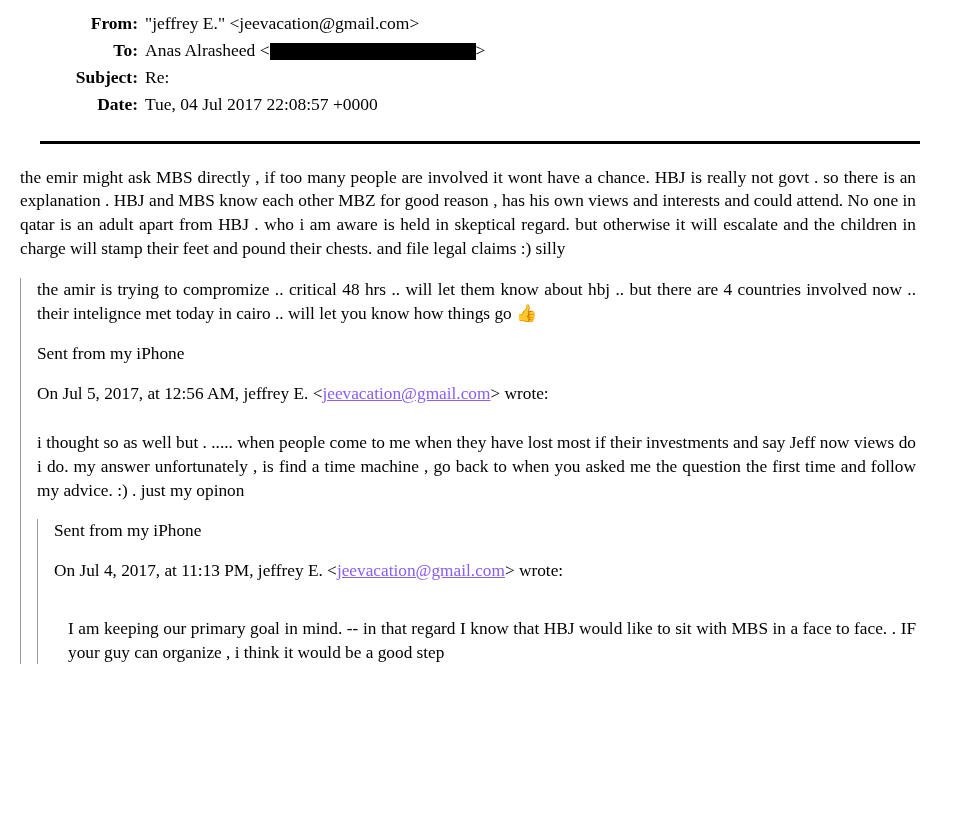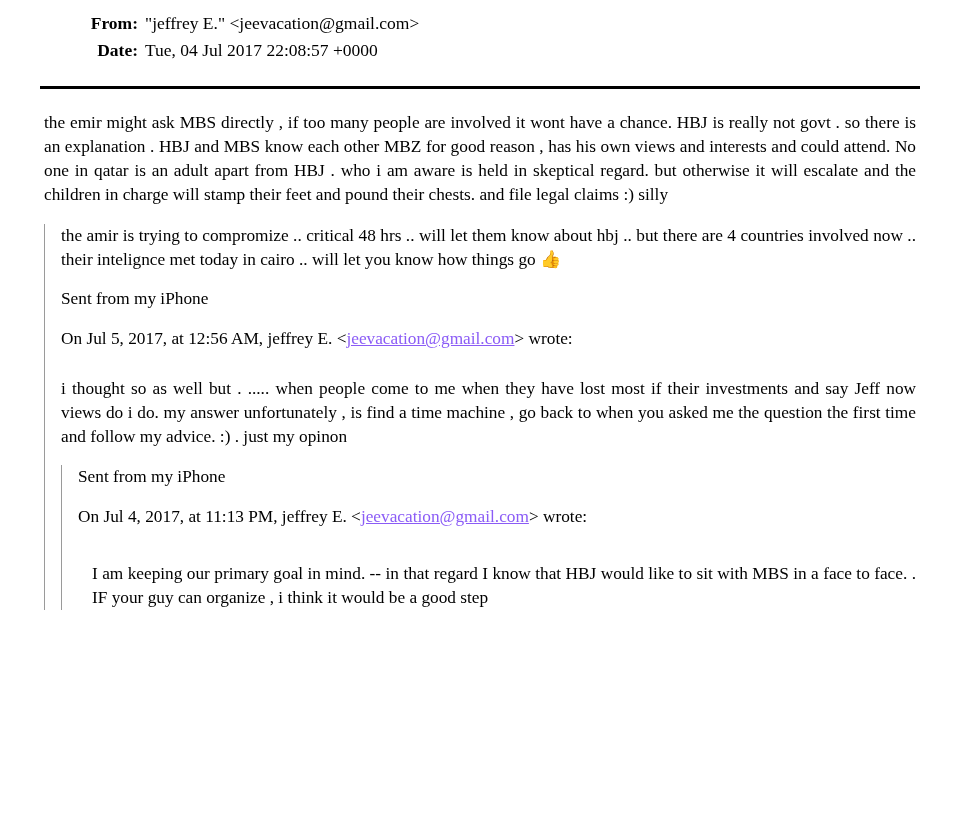--- a/index.html
+++ b/index.html
@@ -55,21 +55,21 @@
   .redact.r-q1 { width: 200px; }
   .redact.r-q2 { width: 206px; }
 
   .rule {
     margin: 22px 40px 0 40px;
     border-top: 3px solid #000000;
   }
 
   
   .body-wrap {
-    padding: 22px 44px 0 44px;
+    padding: 22px 44px 0 20px;
     font-size: 17.3px;
     line-height: 1.38;
   }
   p.para {
     margin: 0 0 17px 0;
     text-align: justify;
   }
   p.last { margin-bottom: 0; }
 
   .quote {
@@ -98,21 +98,31 @@
 
 <div class="page">
 
   <div class="headers">
 
     <div class="hdr-row">
       <div class="hdr-label">From:</div>
       <div class="hdr-value">"jeffrey E." &lt;jeevacation@gmail.com&gt;</div>
     </div>
 
+    <div class="hdr-row">
+      <div class="hdr-label">To:</div>
+      <div class="hdr-value">
+        <span>Anas Alrasheed &lt;</span><span class="redact r-to"></span><span>&gt;</span>
+      </div>
+    </div>
 
+    <div class="hdr-row">
+      <div class="hdr-label">Subject:</div>
+      <div class="hdr-value">Re:</div>
+    </div>
 
     <div class="hdr-row">
       <div class="hdr-label">Date:</div>
       <div class="hdr-value">Tue, 04 Jul 2017 22:08:57 +0000</div>
     </div>
   </div>
 
   <div class="rule"></div>
 
   <div class="body-wrap">

